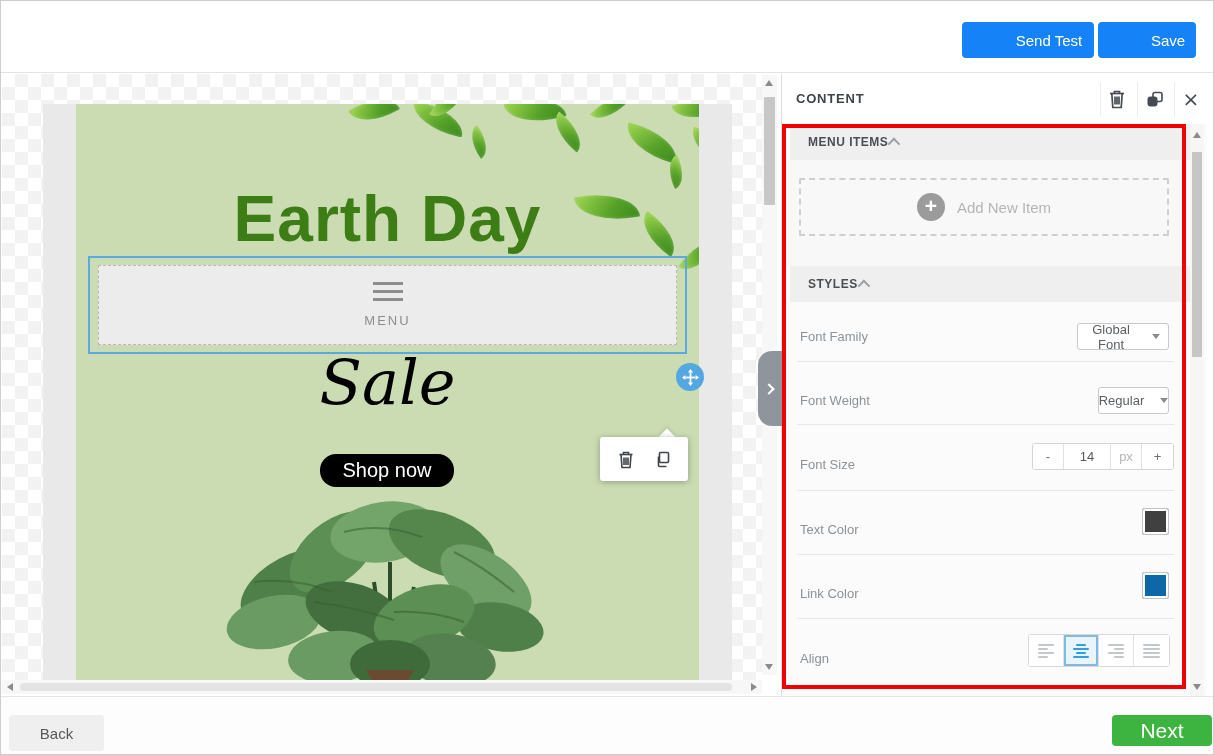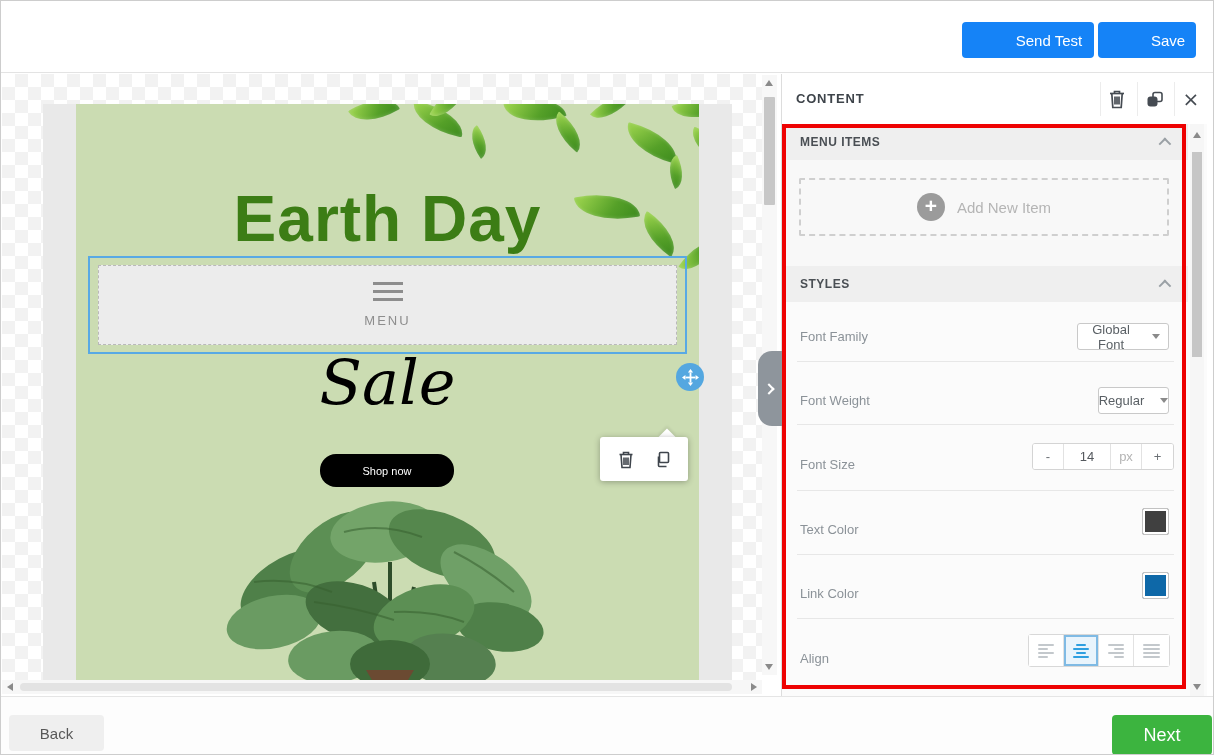--- a/index.html
+++ b/index.html
@@ -56,21 +56,21 @@
   }
   .hamburger { display:flex; flex-direction:column; gap:5px; }
   .hamburger span { width:30px; height:3px; background:#8d8d8d; display:block; }
   #menu-label { color:#8d8d8d; font-size:13px; letter-spacing:2px; }
   #sale-text {
     position:absolute; left:0; top:242px; width:100%; text-align:center;
     font-family:"DejaVu Serif", serif; font-style:italic; font-size:62px; color:#000000;
   }
   #shop-btn {
     position:absolute; left:244px; top:350px; width:134px; height:33px;
-    background:#000; color:#fff; border:none; border-radius:16px; font-size:11px;
+    background:#000; color:#fff; border:none; border-radius:16px; font-size:20px;
     font-family:"Liberation Sans",sans-serif; cursor:pointer;
   }
   #plant { position:absolute; left:138px; top:388px; width:348px; height:188px; }
 
   
   #float-toolbar {
     left:598px; top:363px; width:88px; height:44px; background:#fff; border-radius:3px;
     box-shadow:0 1px 6px rgba(0,0,0,.3); z-index:22;
     display:flex; align-items:center; justify-content:space-evenly;
   }
@@ -106,22 +106,22 @@
 
   
   #panel { left:780px; top:73px; width:426px; height:622px; background:#fbfbfb; border-left:1px solid #dddddd; z-index:3; }
   #panel-header { position:absolute; left:0; top:0; width:100%; height:50px; background:#fff; }
   #panel-title { position:absolute; left:14px; top:17px; font-size:13px; font-weight:bold; color:#3e444a; letter-spacing:.8px; }
   .hdr-sep { position:absolute; top:8px; width:1px; height:34px; background:#ececec; }
   .hdr-icon-btn { position:absolute; top:10px; width:30px; height:30px; background:none; border:none; cursor:pointer; display:flex; align-items:center; justify-content:center; color:#454b52; }
   #close-x { font-size:20px; color:#454b52; font-family:"DejaVu Sans",sans-serif; line-height:1; }
 
   .section-hdr {
-    position:absolute; left:0; width:406px; height:36px; background:#efefef;
-    display:flex; align-items:center; justify-content:space-between; padding:0 20px 0 18px;
+    position:absolute; left:8px; width:406px; height:36px; background:#efefef;
+    display:flex; align-items:center; justify-content:flex-start; padding:0 20px 0 18px;
   }
   .section-hdr .sh-label { font-size:12px; font-weight:bold; color:#4a4f54; letter-spacing:.5px; }
   .chev-up { width:9px; height:9px; border-top:2px solid #9aa0a5; border-right:2px solid #9aa0a5; transform:rotate(-45deg) translateY(2px); }
 
   #add-zone { position:absolute; left:0; top:86px; width:406px; height:106px; background:#f8f8f8; }
   #add-new-item {
     position:absolute; left:17px; top:18px; width:370px; height:58px;
     border:2px dashed #cfcfcf; border-radius:2px; background:transparent; cursor:pointer;
     display:flex; align-items:center; justify-content:center; gap:12px;
   }
@@ -178,22 +178,22 @@
   #panel-vscroll { left:1189px; top:123px; width:14px; height:572px; background:#f6f6f6; z-index:4; }
   #panel-vscroll .thumb { position:absolute; left:2px; top:28px; width:10px; height:205px; background:#c6c6c6; }
 
   
   #bottombar { left:0; top:695px; width:1214px; height:60px; background:#fdfdfd; border-top:1px solid #e5e5e5; z-index:5; }
   #back-btn {
     position:absolute; left:8px; top:18px; width:95px; height:36px; background:#efefef; color:#585858;
     border:none; border-radius:4px; font-size:15px; font-family:"Liberation Sans",sans-serif; cursor:pointer;
   }
   #next-btn {
-    position:absolute; left:1111px; top:18px; width:100px; height:40px; background:#3cb43f; color:#fff;
-    border:none; border-radius:4px; font-size:18px; font-family:"Liberation Sans",sans-serif; cursor:pointer;
+    position:absolute; left:1111px; top:18px; width:100px; height:31px; background:#3cb43f; color:#fff;
+    border:none; border-radius:4px; font-size:21px; font-family:"Liberation Sans",sans-serif; cursor:pointer;
   }
 </style>
 </head>
 <body>
 
 <div id="window">
 
   <div id="topbar" class="abs">
     <button id="send-test-btn" class="blue-btn">Send Test</button>
     <button id="save-btn" class="blue-btn">Save</button>

